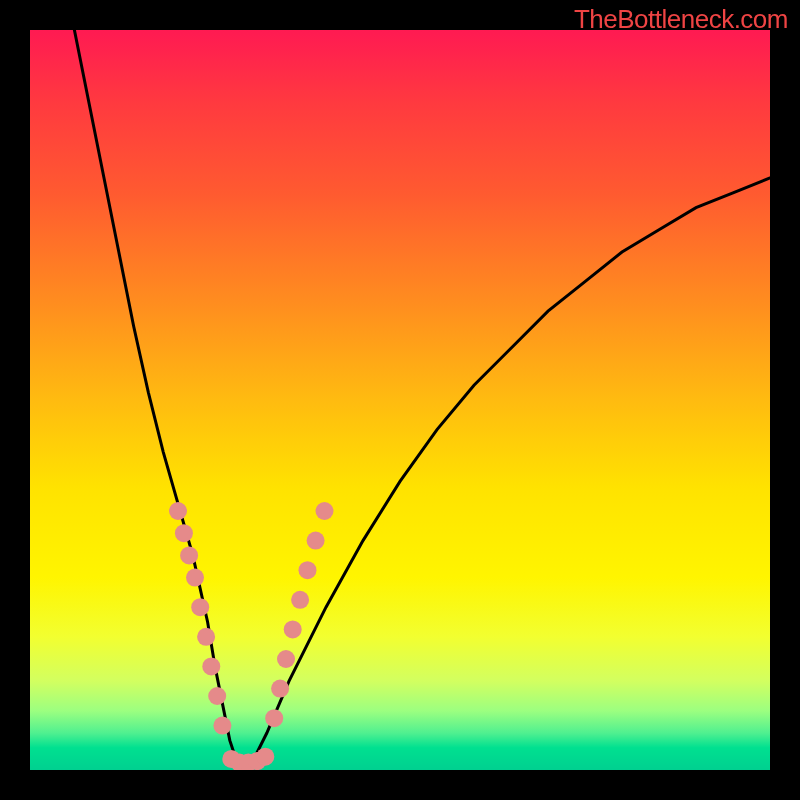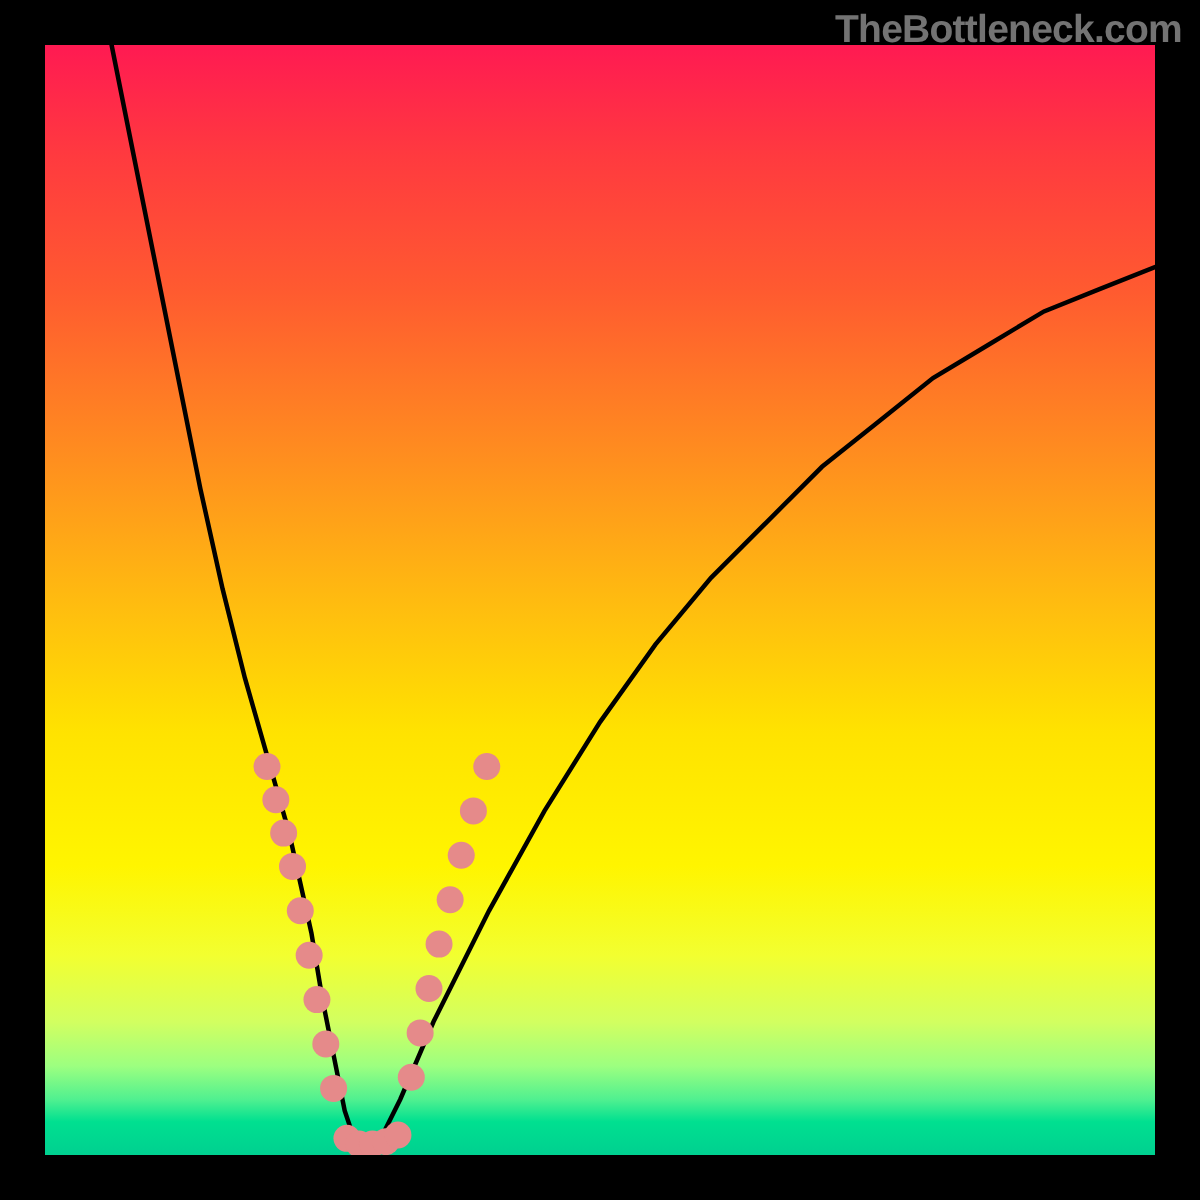--- a/index.html
+++ b/index.html
@@ -39,22 +39,22 @@
       #00e090 97%,
       #00d090 100%
     );
   }
   .watermark {
     position: absolute;
     top: 4px;
     right: 12px;
     font-family: Arial, Helvetica, sans-serif;
     font-size: 26px;
-    font-weight: 700;
-    color: #737373;
+    font-weight: 400;
+    color: #ef4444;
     letter-spacing: -0.5px;
   }
   svg.curve {
     position: absolute;
     left: 0;
     top: 0;
     width: 740px;
     height: 740px;
   }
 </style>

